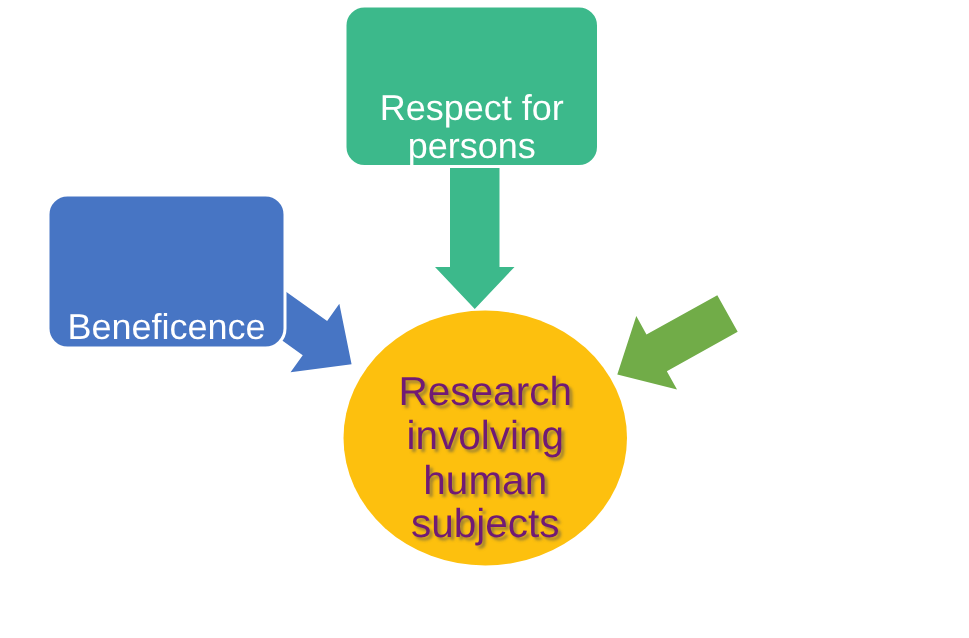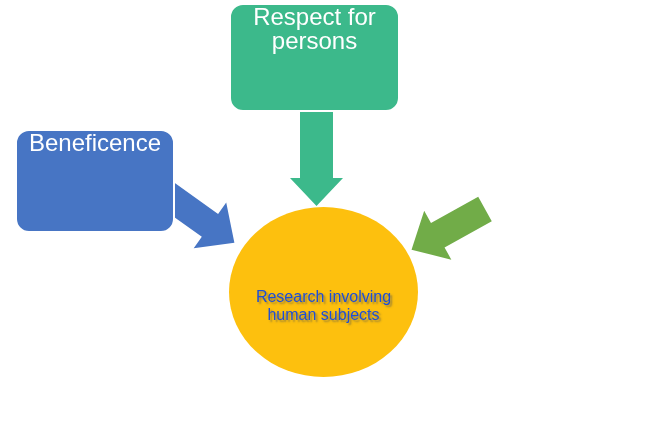--- a/index.html
+++ b/index.html
@@ -24,51 +24,51 @@
     height: 170px;
     border-radius: 50%;
     z-index: 1;
     display: flex;
     align-items: center;
     justify-content: center;
   }
   .center-label {
     width: 150px;
     text-align: center;
-    font-size: 16px;
+    font-size: 27px;
     line-height: 1.09;
-    color: #1d4ed8;
+    color: #701a75;
     text-shadow: 2px 2px 2px rgba(80,80,80,0.55);
     margin-top: 27px;
   }
   
   .arrows-layer {
     position: absolute;
     left: 0;
     top: 0;
     z-index: 2;
   }
   
   .node-box {
     position: absolute;
     z-index: 3;
     border: 2px solid #ffffff;
     border-radius: 14px;
     box-sizing: border-box;
     display: flex;
-    align-items: flex-start;
+    align-items: flex-end;
     justify-content: center;
   }
   .node-label {
     color: #ffffff;
     font-size: 24px;
     line-height: 1.02;
     text-align: center;
   }
-  .box-beneficence { left: 15px;  top: 129px; width: 160px; height: 104px; }
+  .box-beneficence { left: 31px;  top: 129px; width: 160px; height: 104px; }
   .box-respect     { left: 229px; top: 3px;   width: 171px; height: 109px; }
   .box-respect .node-label { width: 140px; }
   .box-justice     { left: 461px; top: 128px; width: 173px; height: 95px; }
 </style>
 </head>
 <body>
 
 <div class="stage">
 
   <div class="center-ellipse" style="background-color: rgb(253, 192, 14);">

